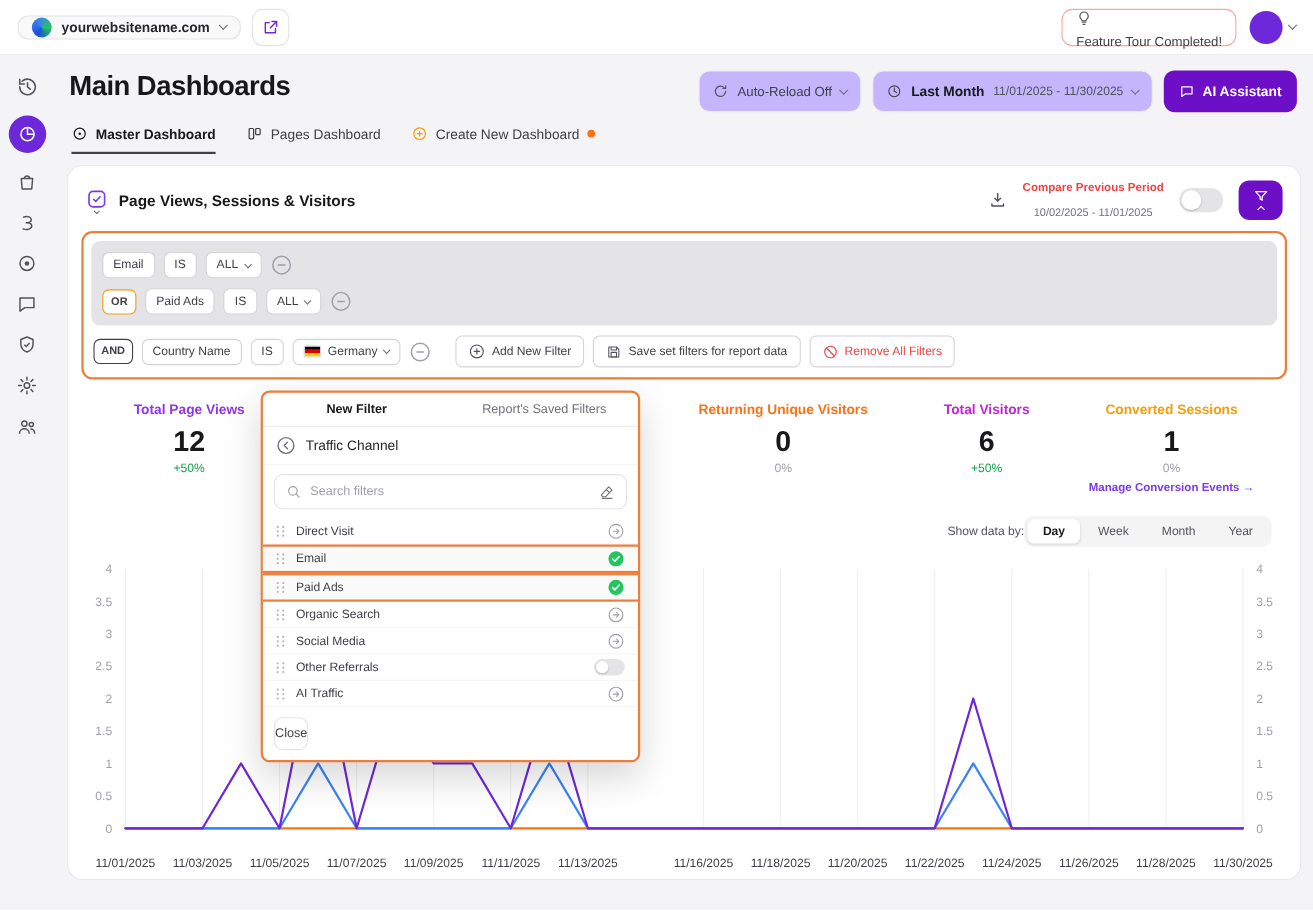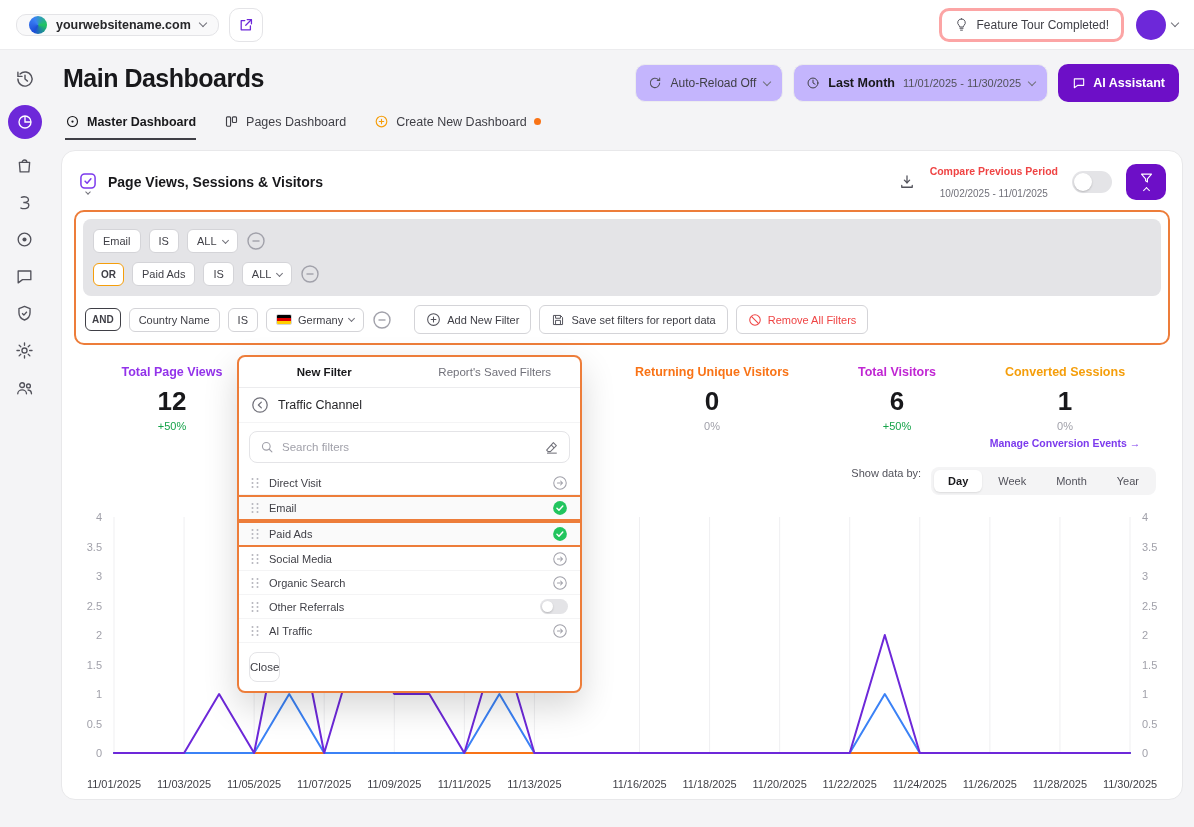--- a/index.html
+++ b/index.html
@@ -8,21 +8,21 @@
   button { font-family:inherit; background:none; border:none; cursor:pointer; }
 
   
   .topbar { height:50px; background:#fff; border-bottom:1px solid #ECECEE; display:flex; align-items:center; padding:0 16px; gap:10px; }
   .site-pill { display:flex; align-items:center; gap:9px; background:#F9F9FA; border:1px solid #E4E4E7; border-radius:10px; height:22px; padding:0 12px; cursor:pointer; }
   .logo { width:18px; height:18px; border-radius:50%; background:conic-gradient(from 210deg,#1D4ED8,#3B82F6,#22C55E,#1D4ED8); display:inline-block; }
   .site-name { font-size:12.5px; font-weight:bold; color:#27272A; }
   .cv { width:6px; height:6px; border-right:1.4px solid #71717A; border-bottom:1.4px solid #71717A; transform:rotate(45deg); display:inline-block; margin-top:-3px; }
   .newtab-btn { width:34px; height:34px; border:1px solid #E4E4E7; border-radius:10px; background:#fff; display:flex; align-items:center; justify-content:center; }
   .topbar-right { margin-left:auto; display:flex; align-items:center; gap:12px; }
-  .tour-pill { display:flex; align-items:center; gap:7px; background:#fff; border:3px solid #fca5a5; border-radius:10px; height:34px; padding:0 12px; font-size:12px; color:#3F3F46; cursor:pointer; }
+  .tour-pill { display:flex; gap:7px; background:#fff; border:1px solid #fca5a5; border-radius:10px; height:34px; padding:0 12px; font-size:12px; color:#3F3F46; cursor:pointer;flex-direction:column; }
   .avatar-wrap { display:flex; align-items:center; gap:6px; cursor:pointer; }
   .avatar { width:30px; height:30px; border-radius:50%; background:#6D28D9; display:inline-block; }
 
   
   .layout { display:flex; }
   .sidebar { width:52px; display:flex; flex-direction:column; align-items:center; padding-top:18px; gap:15px; }
   .side-icon { width:22px; height:22px; color:#52525B; display:flex; align-items:center; justify-content:center; cursor:pointer; }
   .side-active { width:34px; height:34px; border-radius:50%; background:#6D28D9; color:#fff; display:flex; align-items:center; justify-content:center; cursor:pointer; }
   .main { flex:1; padding:0 11px 0 4px; }
 
@@ -83,21 +83,21 @@
   
   .stats { position:relative; height:122px; }
   .stat { position:absolute; top:20px; width:220px; text-align:center; }
   .s0{left:0;} .s1{left:540px;} .s2{left:725px;} .s3{left:893px;}
   .stat-label { font-size:12.5px; font-weight:bold; }
   .stat-value { font-size:26px; font-weight:bold; color:#18181B; margin-top:7px; }
   .stat-delta { font-size:11px; margin-top:3px; }
   .stat-link { font-size:10.5px; font-weight:bold; color:#7C3AED; margin-top:5px; cursor:pointer; }
 
   
-  .gran-row { display:flex; justify-content:flex-end; align-items:flex-start; gap:10px; padding-right:26px; height:32px; }
+  .gran-row { display:flex; justify-content:flex-end; align-items:center; padding-right:26px; height:32px; }
   .gran-label { font-size:11px; color:#52525B; }
   .gran-group { display:flex; background:#F4F4F5; border-radius:8px; padding:3px; gap:2px; }
   .gran-opt { font-size:11px; color:#52525B; padding:5px 14px; border-radius:6px; }
   .gran-opt.active { background:#fff; color:#18181B; font-weight:bold; box-shadow:0 1px 2px rgba(0,0,0,.1); }
 
   
   .chart-wrap { padding:4px 10px 0; }
 
   
   .popup { position:absolute; left:237px; top:355px; width:345px; background:#fff; border:2px solid #ED7D3A; border-radius:8px; box-shadow:0 14px 34px rgba(0,0,0,.16); z-index:50; }
@@ -575,40 +575,40 @@
         <span class="drag">
           <svg width="9" height="12" viewBox="0 0 9 12" fill="#B5B5BC">
             <circle cx="1.5" cy="2" r="1"></circle>
             <circle cx="1.5" cy="6" r="1"></circle>
             <circle cx="1.5" cy="10" r="1"></circle>
             <circle cx="6.5" cy="2" r="1"></circle>
             <circle cx="6.5" cy="6" r="1"></circle>
             <circle cx="6.5" cy="10" r="1"></circle>
           </svg>
         </span>
-        <span class="p-label">Social Media</span>
+        <span class="p-label">Organic Search</span>
         <span class="p-ctrl">
           <svg viewBox="0 0 20 20" width="16" height="16" fill="none" stroke="#A1A1AA" stroke-width="1.3" stroke-linecap="round" stroke-linejoin="round">
             <circle cx="10" cy="10" r="7.8"></circle>
             <path d="M6.8 10h6M10.7 7.5L13.2 10l-2.5 2.5"></path>
           </svg>
         </span>
       </div>
       <div class="p-item">
         <span class="drag">
           <svg width="9" height="12" viewBox="0 0 9 12" fill="#B5B5BC">
             <circle cx="1.5" cy="2" r="1"></circle>
             <circle cx="1.5" cy="6" r="1"></circle>
             <circle cx="1.5" cy="10" r="1"></circle>
             <circle cx="6.5" cy="2" r="1"></circle>
             <circle cx="6.5" cy="6" r="1"></circle>
             <circle cx="6.5" cy="10" r="1"></circle>
           </svg>
         </span>
-        <span class="p-label">Organic Search</span>
+        <span class="p-label">Social Media</span>
         <span class="p-ctrl">
           <svg viewBox="0 0 20 20" width="16" height="16" fill="none" stroke="#A1A1AA" stroke-width="1.3" stroke-linecap="round" stroke-linejoin="round">
             <circle cx="10" cy="10" r="7.8"></circle>
             <path d="M6.8 10h6M10.7 7.5L13.2 10l-2.5 2.5"></path>
           </svg>
         </span>
       </div>
       <div class="p-item">
         <span class="drag">
           <svg width="9" height="12" viewBox="0 0 9 12" fill="#B5B5BC">

